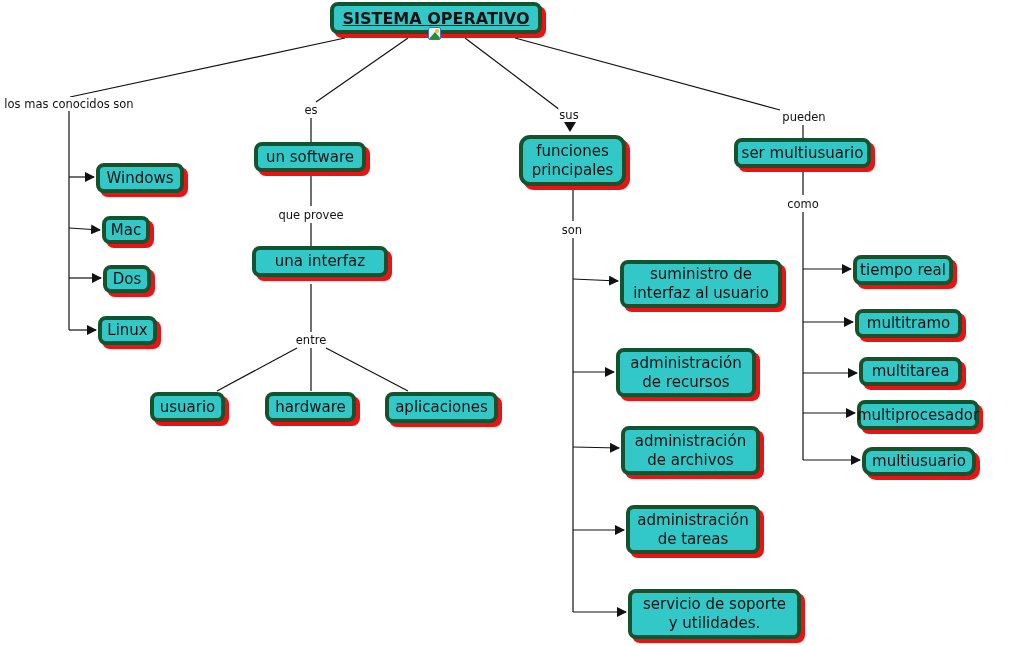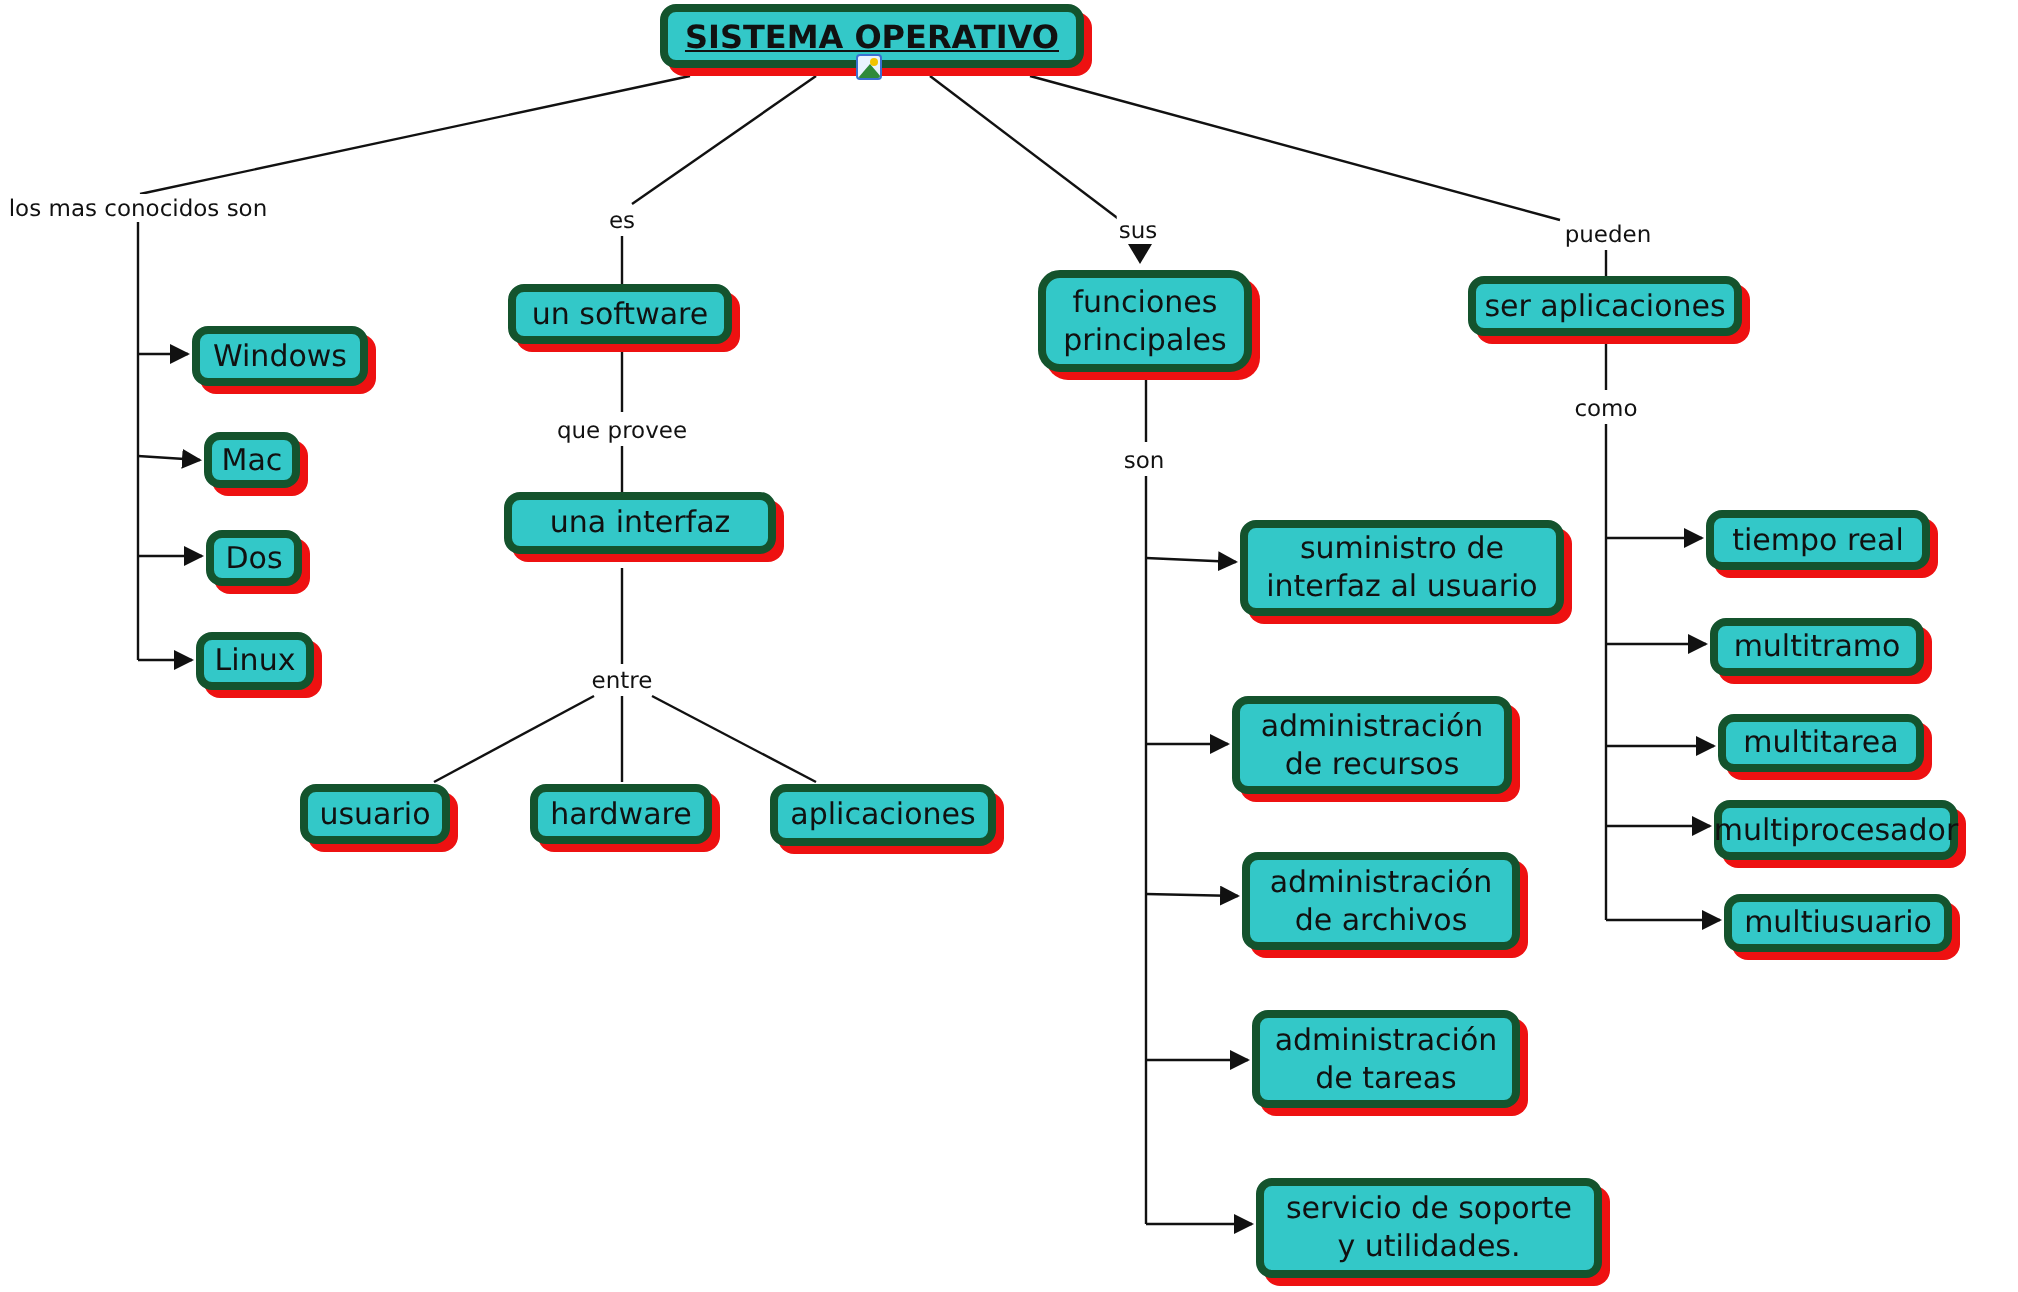--- a/index.html
+++ b/index.html
@@ -103,18 +103,18 @@
 interfaz al usuario</div>
 <div class="node" style="left:616px;top:348px;width:140px;height:49px;">administración
 de recursos</div>
 <div class="node" style="left:621px;top:426px;width:139px;height:49px;">administración
 de archivos</div>
 <div class="node" style="left:626px;top:505px;width:134px;height:49px;">administración
 de tareas</div>
 <div class="node" style="left:628px;top:589px;width:173px;height:50px;">servicio de soporte
 y utilidades.</div>
 
-<div class="node" style="left:734px;top:138px;width:137px;height:30px;">ser aplicaciones</div>
-<div class="node" style="left:853px;top:255px;width:112px;height:30px;">tiempo real</div>
+<div class="node" style="left:734px;top:138px;width:137px;height:30px;">ser multiusuario</div>
+<div class="node" style="left:853px;top:255px;width:100px;height:30px;">tiempo real</div>
 <div class="node" style="left:855px;top:309px;width:107px;height:29px;">multitramo</div>
 <div class="node" style="left:859px;top:357px;width:103px;height:29px;">multitarea</div>
 <div class="node" style="left:857px;top:400px;width:122px;height:30px;">multiprocesador</div>
-<div class="node" style="left:862px;top:447px;width:114px;height:29px;">multiusuario</div>
+<div class="node" style="left:862px;top:447px;width:114px;height:29px;border-radius:10px;">multiusuario</div>
 
 </body></html>

